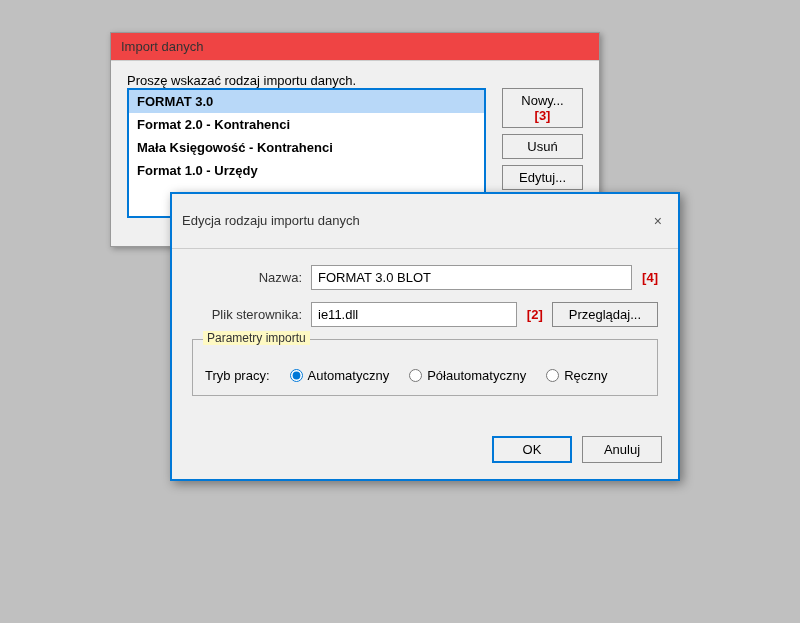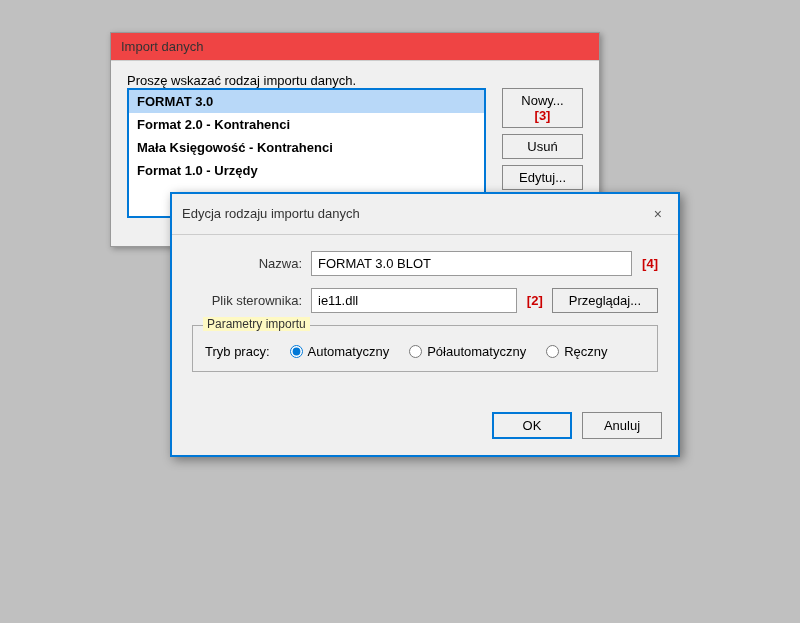--- a/index.html
+++ b/index.html
@@ -106,21 +106,21 @@
       left: 60px;
       width: 510px;
       background: #f0f0f0;
       border: 2px solid #0078d7;
       box-shadow: 3px 3px 10px rgba(0,0,0,0.4);
     }
 
     .dialog-fg-titlebar {
       background: #f0f0f0;
       border-bottom: 1px solid #ccc;
-      padding: 10px 10px;
+      padding: 17px 10px;
       font-size: 13px;
       color: #333;
       display: flex;
       align-items: center;
       justify-content: space-between;
     }
 
     .close-btn {
       cursor: pointer;
       font-size: 14px;
@@ -184,21 +184,21 @@
       background: #fef9c3;
       padding: 0 4px;
       font-size: 12px;
       color: #333;
     }
 
     .radio-row {
       display: flex;
       align-items: center;
       gap: 20px;
-      margin-top: 8px;
+      margin-top: 18px;
     }
 
     .radio-item {
       display: flex;
       align-items: center;
       gap: 5px;
       cursor: pointer;
     }
 
     .radio-input {

